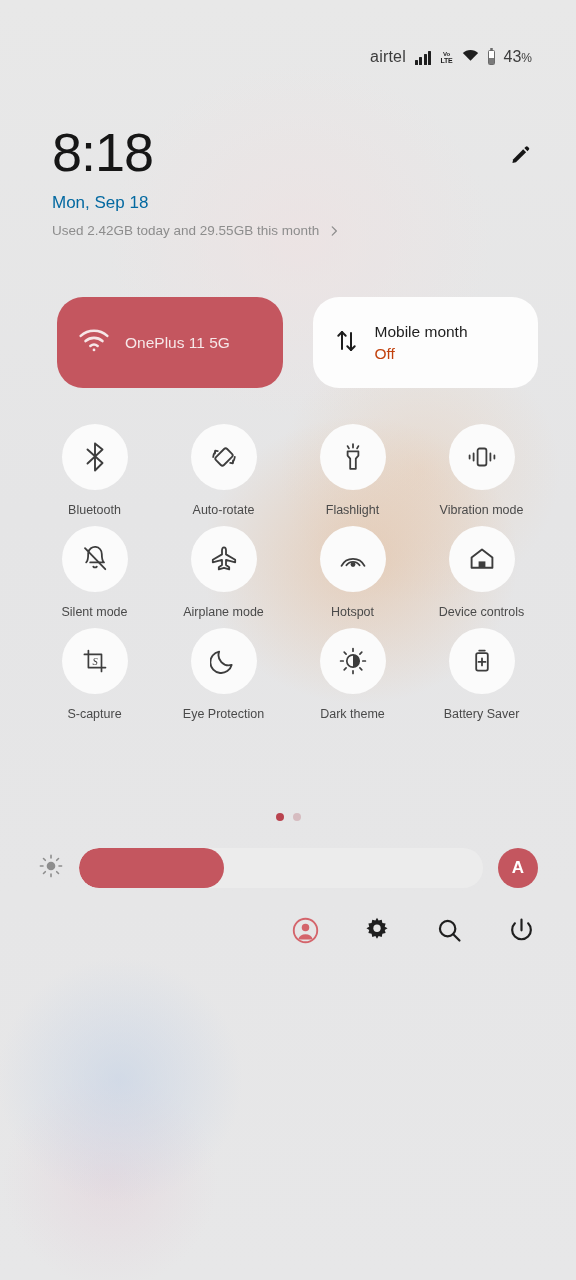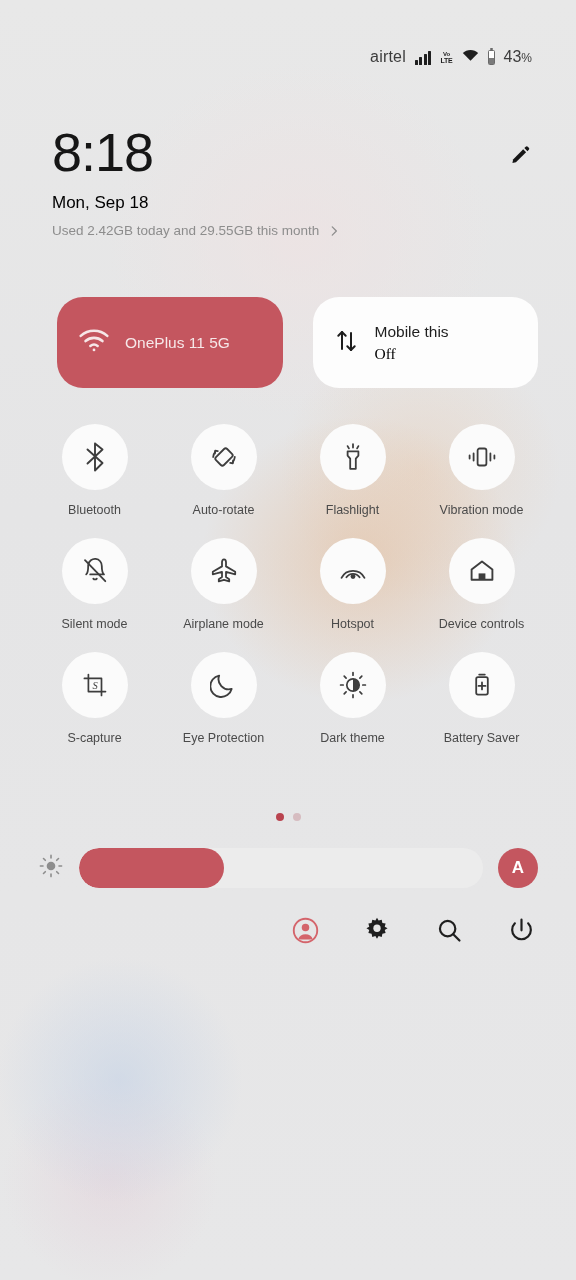--- a/index.html
+++ b/index.html
@@ -36,42 +36,42 @@
   .volte b:last-child{ font-size:7px; }
   .battico { width:7px; height:15px; border:1.3px solid #6a6a6a; border-radius:1.5px;
              position:relative; background:linear-gradient(180deg,#fff 0 57%,#7a7a7a 57% 100%); }
   .battico:before { content:""; position:absolute; top:-3px; left:1.2px; width:3px; height:2px; background:#6a6a6a; border-radius:1px;}
   .battpct { font-size:16px; color:#3c3c3c; }
   .battpct span { font-size:12px; }
 
   
   .clockwrap { position:absolute; top:124px; left:52px; right:38px; }
   .clock { font-size:54px; font-weight:300; color:#161616; line-height:1.05; letter-spacing:-1px; }
-  .date { margin-top:12px; font-size:17px; color:#000000; }
+  .date { margin-top:12px; font-size:17px; color:#0369a1; }
   .usage { margin-top:10px; display:flex; align-items:flex-end; gap:8px; }
   .usage .txt { font-size:13.5px; color:#8d8d8d; }
   .usage .chev { color:#8d8d8d; display:flex; }
   .editbtn { position:absolute; top:140px; right:40px; width:32px; height:32px;
              display:flex; align-items:center; justify-content:center; }
 
   
   .bigtiles { position:absolute; top:297px; left:38px; right:38px;
               display:flex; gap:30px;padding-left:19px; }
   .bigtile { width:236px; height:91px; border-radius:26px; display:flex; align-items:center;
              padding-left:22px; gap:16px; }
   .bigtile.on { background:#c4565f; }
   .bigtile.off { background:#fdfdfd; }
   .bigtile .lbl { display:flex; flex-direction:column; justify-content:center; }
   .bigtile.on .t1 { font-size:15.5px; color:#f6e7e8; }
   .bigtile.off .t1 { font-size:15.5px; color:#1e1e1e; line-height:1.42; }
-  .bigtile.off .t2 { font-size:15.5px; color:#000000; line-height:1.42;font-family:Liberation Serif, serif; }
+  .bigtile.off .t2 { font-size:15.5px; color:#c2410c; line-height:1.42; }
 
   
   .grid { position:absolute; top:424px; left:30px; right:30px;
-          display:grid; grid-template-columns:repeat(4,1fr); row-gap:21px; }
+          display:grid; grid-template-columns:repeat(4,1fr); row-gap:9px; }
   .cell { display:flex; flex-direction:column; align-items:center; }
   .circ { width:66px; height:66px; border-radius:50%; background:#fbfbfb;
           display:flex; align-items:center; justify-content:center; }
   .clabel { margin-top:13px; font-size:12.5px; color:#4a4a4a; white-space:nowrap; }
 
   
   .dots { position:absolute; top:813px; left:0; right:0; display:flex;
           justify-content:center; gap:9px; }
   .dot { width:8px; height:8px; border-radius:50%; background:#d6bcc0; }
   .dot.active { background:#b9434f; }
@@ -157,21 +157,21 @@
     <div class="bigtile off">
       <span>
         <svg width="24" height="26" viewBox="0 0 24 26" fill="none" stroke="#1e1e1e" stroke-width="2" stroke-linecap="round" stroke-linejoin="round">
           <path d="M7 21V4"></path>
             <polyline points="3.3 7.7 7 4 10.7 7.7"></polyline>
           <path d="M16 5v17"></path>
             <polyline points="12.3 18.3 16 22 19.7 18.3"></polyline>
         </svg>
       </span>
       <span class="lbl">
-        <span class="t1">Mobile this</span>
+        <span class="t1">Mobile month</span>
         <span class="t2">Off</span>
       </span>
     </div>
   </div>
 
   <div class="grid">
 
     <div class="cell">
       <span class="circ">
         <svg width="26" height="30" viewBox="0 0 22 30" fill="none" stroke="#3d3d3d" stroke-width="1.9" stroke-linecap="round" stroke-linejoin="round">

